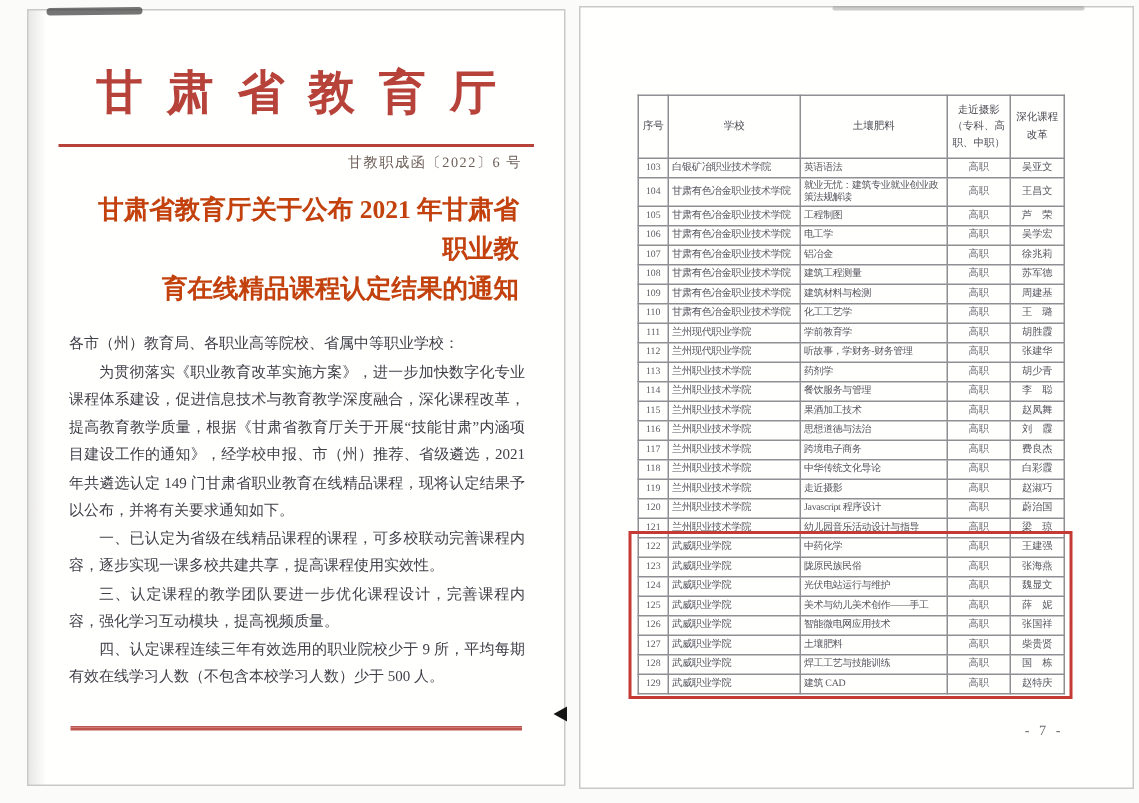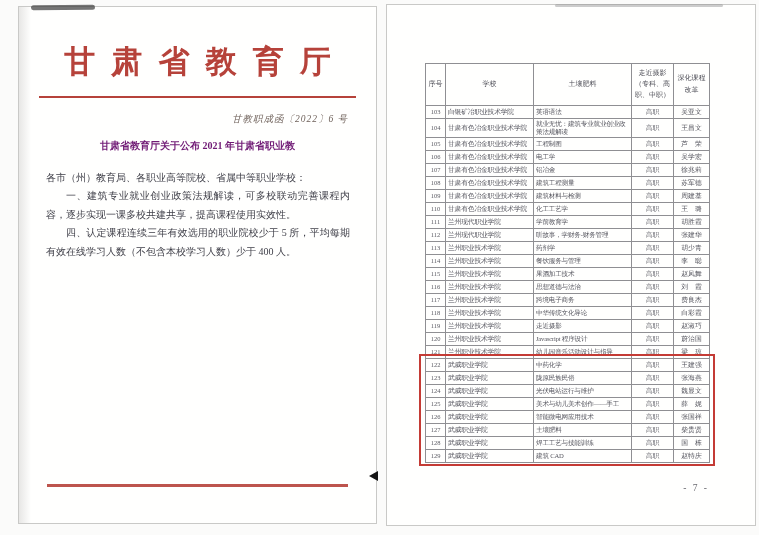--- a/index.html
+++ b/index.html
@@ -42,26 +42,26 @@
     color:var(--accent-red);
     font-size:31px;font-weight:bold;
     letter-spacing:.52em;text-indent:.52em;
     white-space:nowrap;
   }
   .red-rule{
     height:2px;background:var(--accent-red);
     margin:13px 20px 0 20px;
   }
   .doc-number{
-    margin-top:15px;text-align:right;padding-right:28px;
-    font-size:9.5px;color:#6e6059;letter-spacing:1px;font-style:italic;
+    margin-top:4px;text-align:right;padding-right:28px;
+    font-size:9.5px;color:#6e6059;letter-spacing:1px;
   }
   .doc-title{
-    margin:12px 30px 0 30px;text-align:center;
-    font-size:10px;font-weight:bold;color:#701a75;line-height:1.55;
+    margin:12px 30px 0 30px;text-align:right;
+    font-size:17px;font-weight:bold;color:#c2410c;line-height:1.55;
   }
   .doc-body{
     margin:15px 26px 12px 27px;
     font-size:10px;line-height:18.5px;color:var(--text-dark);
     text-align:justify;
   }
   .doc-body p.indent{text-indent:2em;}
   .double-line{
     position:absolute;left:28px;right:28px;bottom:36px;height:3px;
     border-top:1px solid var(--accent-red);
@@ -108,26 +108,29 @@
 <div class="page page-left">
   <div class="fold-shadow"></div>
   <div class="smudge-left"></div>
 
   <div class="agency">甘肃省教育厅</div>
   <div class="red-rule"></div>
   <div class="doc-number">甘教职成函〔2022〕6 号</div>
 
   <div class="doc-title">
     <div>甘肃省教育厅关于公布 2021 年甘肃省职业教</div>
+    <div>育在线精品课程认定结果的通知</div>
   </div>
 
   <div class="doc-body">
     <p>各市（州）教育局、各职业高等院校、省属中等职业学校：</p>
-    <p class="indent">一、建筑专业就业创业政策法规解读，可多校联动完善课程内容，逐步实现一课多校共建共享，提高课程使用实效性。</p>
-    <p class="indent">四、认定课程连续三年有效选用的职业院校少于 5 所，平均每期有效在线学习人数（不包含本校学习人数）少于 400 人。</p>
+    <p class="indent">为贯彻落实《职业教育改革实施方案》，进一步加快数字化专业课程体系建设，促进信息技术与教育教学深度融合，深化课程改革，提高教育教学质量，根据《甘肃省教育厅关于开展“技能甘肃”内涵项目建设工作的通知》，经学校申报、市（州）推荐、省级遴选，2021 年共遴选认定 149 门甘肃省职业教育在线精品课程，现将认定结果予以公布，并将有关要求通知如下。</p>
+    <p class="indent">一、已认定为省级在线精品课程的课程，可多校联动完善课程内容，逐步实现一课多校共建共享，提高课程使用实效性。</p>
+    <p class="indent">三、认定课程的教学团队要进一步优化课程设计，完善课程内容，强化学习互动模块，提高视频质量。</p>
+    <p class="indent">四、认定课程连续三年有效选用的职业院校少于 9 所，平均每期有效在线学习人数（不包含本校学习人数）少于 500 人。</p>
   </div>
 
   <div class="double-line"></div>
   <div class="cursor-tri"></div>
 </div>
 
 <div class="page page-right">
   <div class="smudge-right"></div>
 
   <div class="table-wrap">

